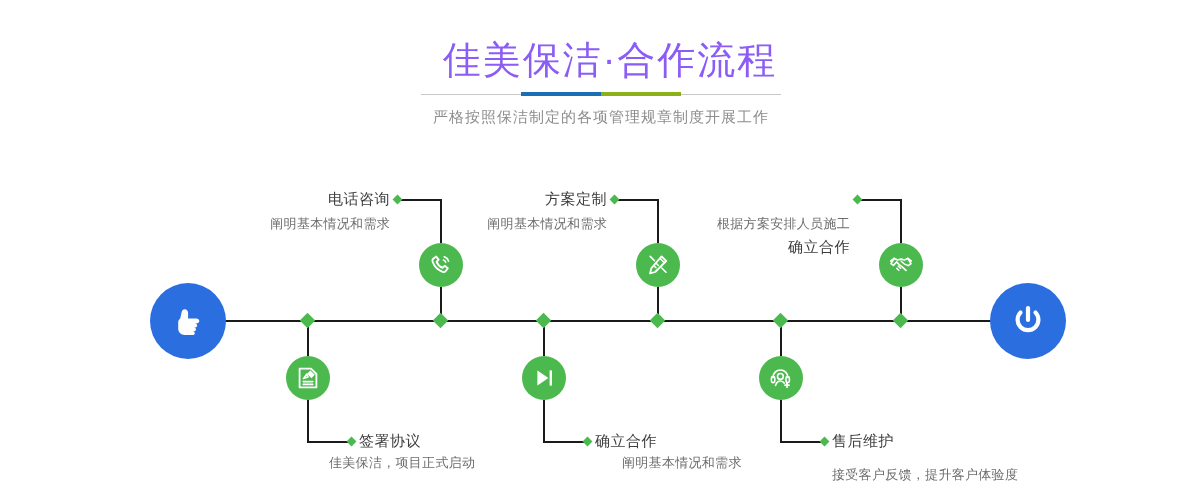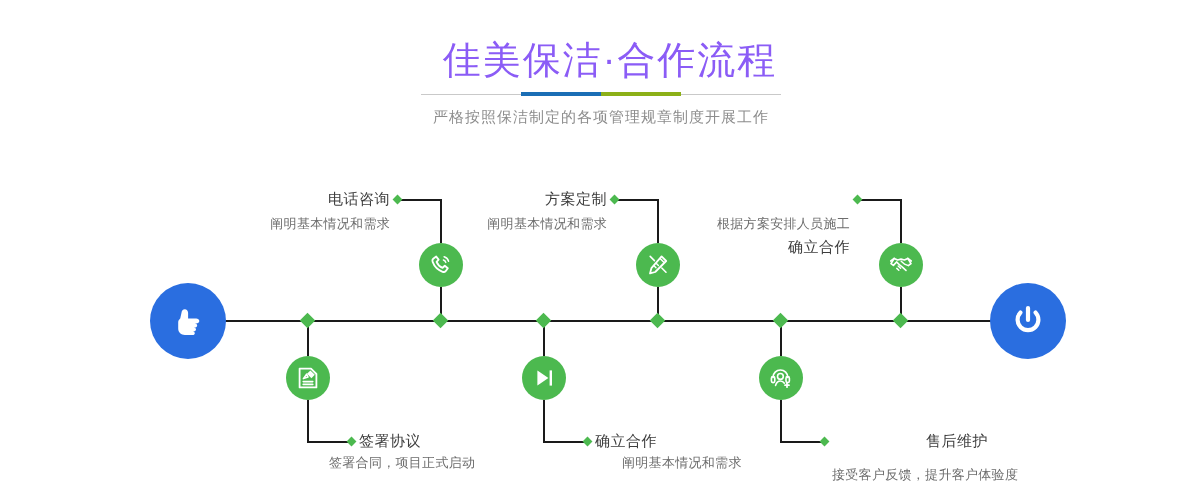--- a/index.html
+++ b/index.html
@@ -185,21 +185,21 @@
           <path fill="none" stroke="#ffffff" stroke-width="1.6" stroke-linejoin="round" d="M11.6 9.2 L8.4 13.6 L13.0 12.0 Z"></path>
         </svg>
       </span>
     </div>
     <div class="stem" style="left:307px;top:321px;height:35px;"></div>
     <div class="stem" style="left:307px;top:400px;height:42px;"></div>
     <div class="elbow-h" style="left:307px;top:441px;width:44px;"></div>
     <div class="diamond" style="left:302px;top:315px;"></div>
     <div class="diamond sm" style="left:348px;top:438px;"></div>
     <div class="lbl-title ta-left" style="left:359px;top:430px;width:230px;">签署协议</div>
-    <div class="lbl-desc ta-left" style="left:329px;top:453px;width:260px;">签署合同，项目正式启动</div>
+    <div class="lbl-desc ta-left" style="left:329px;top:453px;width:260px;">佳美保洁，项目正式启动</div>
   </div>
 
   <div class="node">
     <div class="node-circle" style="left:522px;top:356px;">
       <span>
         <svg width="26" height="26" viewBox="0 0 26 26">
           <path fill="#ffffff" d="M6.4 5.4 L17.4 13.0 L6.4 20.6 Z"></path>
           <rect x="18.6" y="5.4" width="2.4" height="15.2" fill="#ffffff"></rect>
         </svg>
       </span>
@@ -225,17 +225,17 @@
           <path fill="none" stroke="#ffffff" stroke-width="1.7" stroke-linecap="round" d="M19.0 18.2 L19.0 22.2"></path>
           <path fill="none" stroke="#ffffff" stroke-width="1.7" stroke-linecap="round" d="M17.0 20.2 L21.0 20.2"></path>
         </svg>
       </span>
     </div>
     <div class="stem" style="left:780px;top:321px;height:35px;"></div>
     <div class="stem" style="left:780px;top:400px;height:42px;"></div>
     <div class="elbow-h" style="left:780px;top:441px;width:44px;"></div>
     <div class="diamond" style="left:775px;top:315px;"></div>
     <div class="diamond sm" style="left:821px;top:438px;"></div>
-    <div class="lbl-title ta-left" style="left:832px;top:430px;width:250px;text-align:center;">售后维护</div>
+    <div class="lbl-title ta-left" style="left:832px;top:430px;width:250px;">售后维护</div>
     <div class="lbl-desc ta-left" style="left:832px;top:465px;width:290px;">接受客户反馈，提升客户体验度</div>
   </div>
 
 </div>
 
 </body></html>

